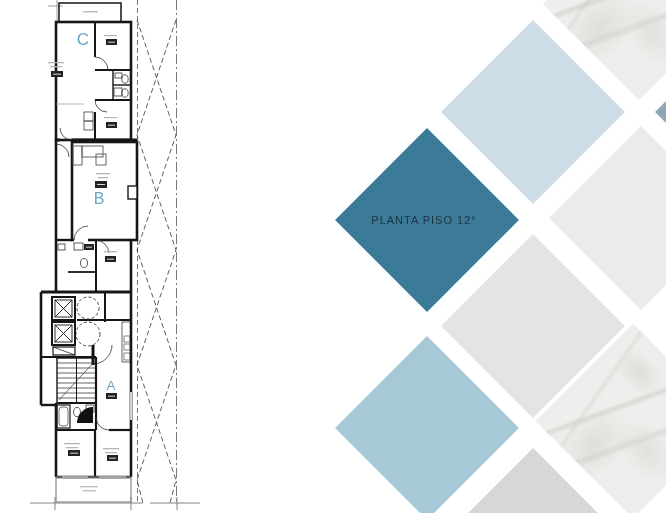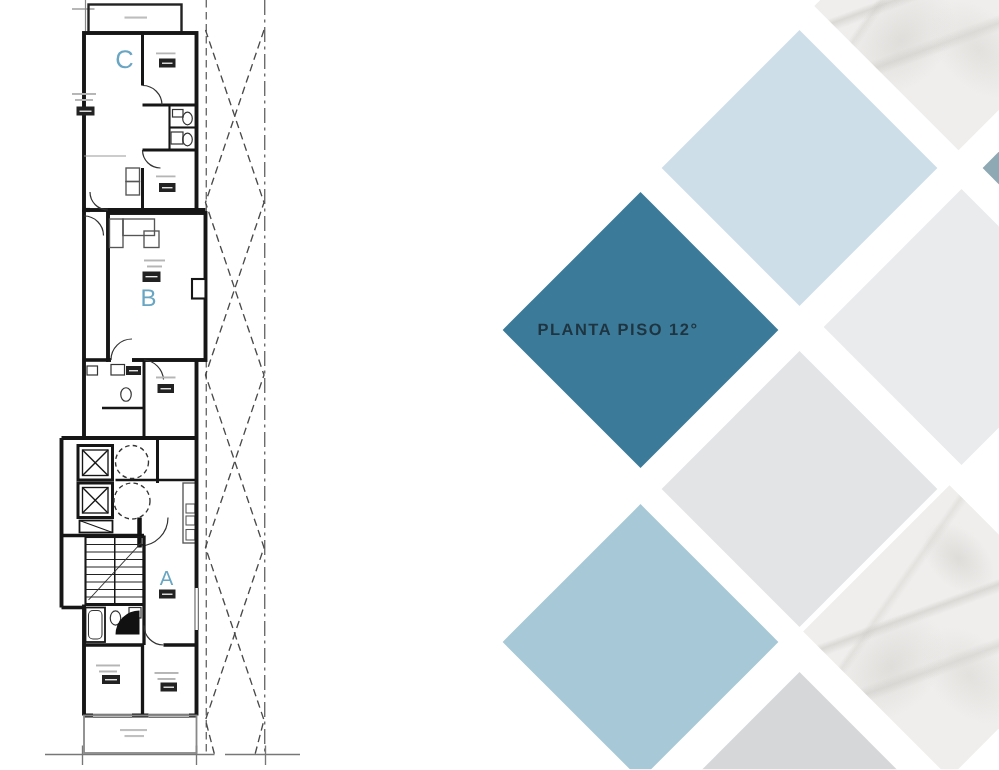--- a/index.html
+++ b/index.html
@@ -34,21 +34,21 @@
       <div class="diamond" style="background: rgb(205, 222, 233); width: 130px; height: 130px; left: 468px; top: 47px;"></div>
       <div class="diamond marble" style="width: 136px; height: 136px; left: 571px; top: -64px;"></div>
       <div class="diamond" style="background: rgb(233, 235, 237); width: 130px; height: 130px; left: 576px; top: 153px;"></div>
       <div class="diamond" style="background: rgb(226, 228, 230); width: 130px; height: 130px; left: 468px; top: 261px;"></div>
       <div class="diamond" style="background: rgb(167, 201, 215); width: 130px; height: 130px; left: 362px; top: 363px;"></div>
       <div class="diamond marble" style="width: 138px; height: 138px; left: 564px; top: 352px;"></div>
       <div class="diamond" style="background: rgb(213, 215, 217); width: 130px; height: 130px; left: 468px; top: 475px;"></div>
       <div class="diamond" style="background: rgb(143, 169, 180); width: 130px; height: 130px; left: 682px; top: 47px;"></div>
     </div>
 
-  <div class="diamond-title-label" style="left:302px;top:214px;font-weight:bold;">PLANTA PISO 12°</div>
+  <div class="diamond-title-label" style="left:314px;top:214px;">PLANTA PISO 12°</div>
 
   <div class="plan-wrap">
   <svg width="210" height="513" viewBox="0 0 210 513" xmlns="http://www.w3.org/2000/svg" fill="none" stroke-linecap="butt">
 
     <g stroke="#555" stroke-width="0.8">
       <line x1="137.5" y1="0" x2="137.5" y2="503" stroke-dasharray="5 3"></line>
       <line x1="176.5" y1="0" x2="176.5" y2="503" stroke-dasharray="10 3 2 3"></line>
     </g>
     <g stroke="#4a4a4a" stroke-width="0.9" stroke-dasharray="5 3">
       <polyline points="137,20 176,135 137,250 176,365 137,480 143,503"></polyline>

